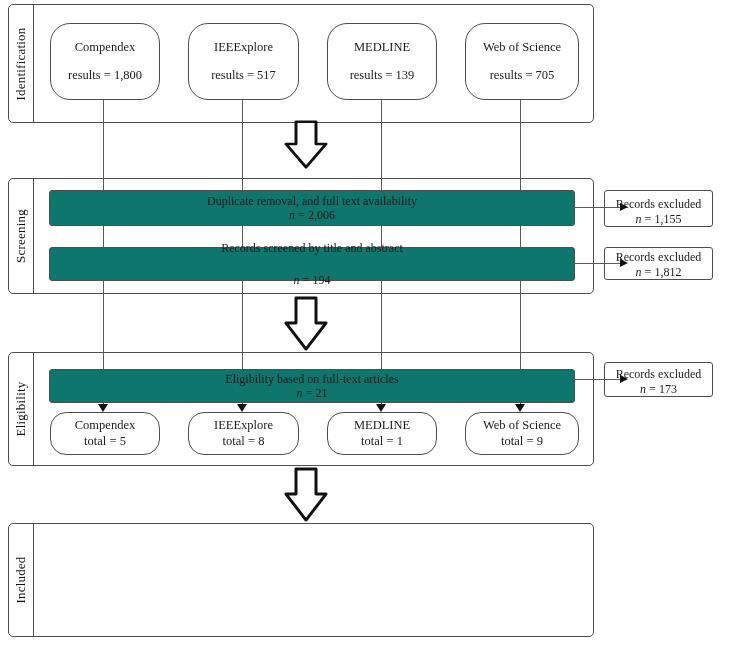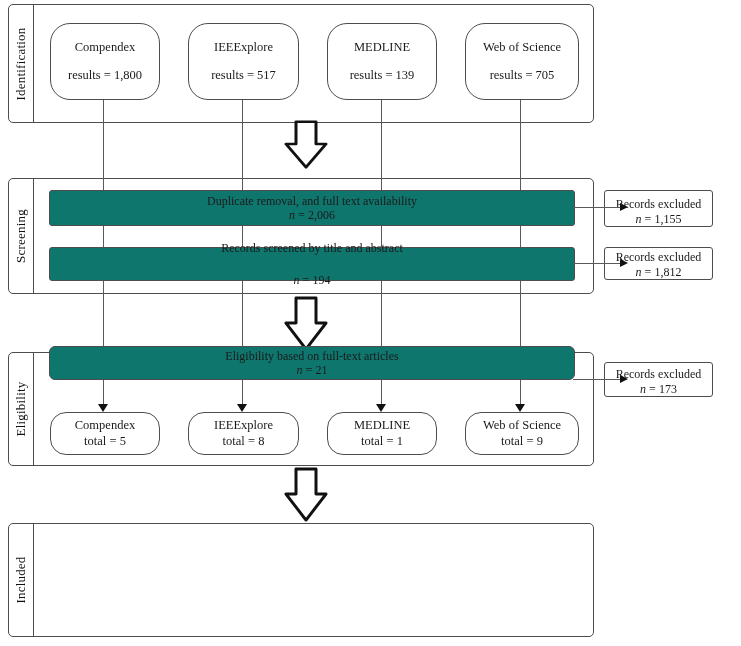--- a/index.html
+++ b/index.html
@@ -136,21 +136,21 @@
   <svg class="bigarrow" style="top:296px;height:55px;" viewBox="0 0 44 57" preserveAspectRatio="none">
     <path d="M12 2 H32 V28 H42 L22 55 L2 28 H12 Z" fill="#ffffff" stroke="#111111" stroke-width="3" stroke-linejoin="round"></path>
   </svg>
 
   <div class="section" style="top:352px;height:112px;">
     <div class="vlabel">
       <span>Eligibility</span>
     </div>
   </div>
 
-  <div class="wbox" style="top:346px;height:32px;border-radius:6px;">
+  <div class="wbox" style="top:369px;height:32px;">
     <div>Eligibility based on full-text articles</div>
     <div><i class="nvar">n</i><span>= 21</span></div>
   </div>
 
   <div class="hline" style="top:379px;"></div>
   <div class="ah-right" style="left:620px;top:375px;"></div>
   <div class="ebox" style="top:362px;height:33px;">
     <div>Records excluded</div>
     <div><i class="nvar">n</i><span>= 173</span></div>
   </div>

